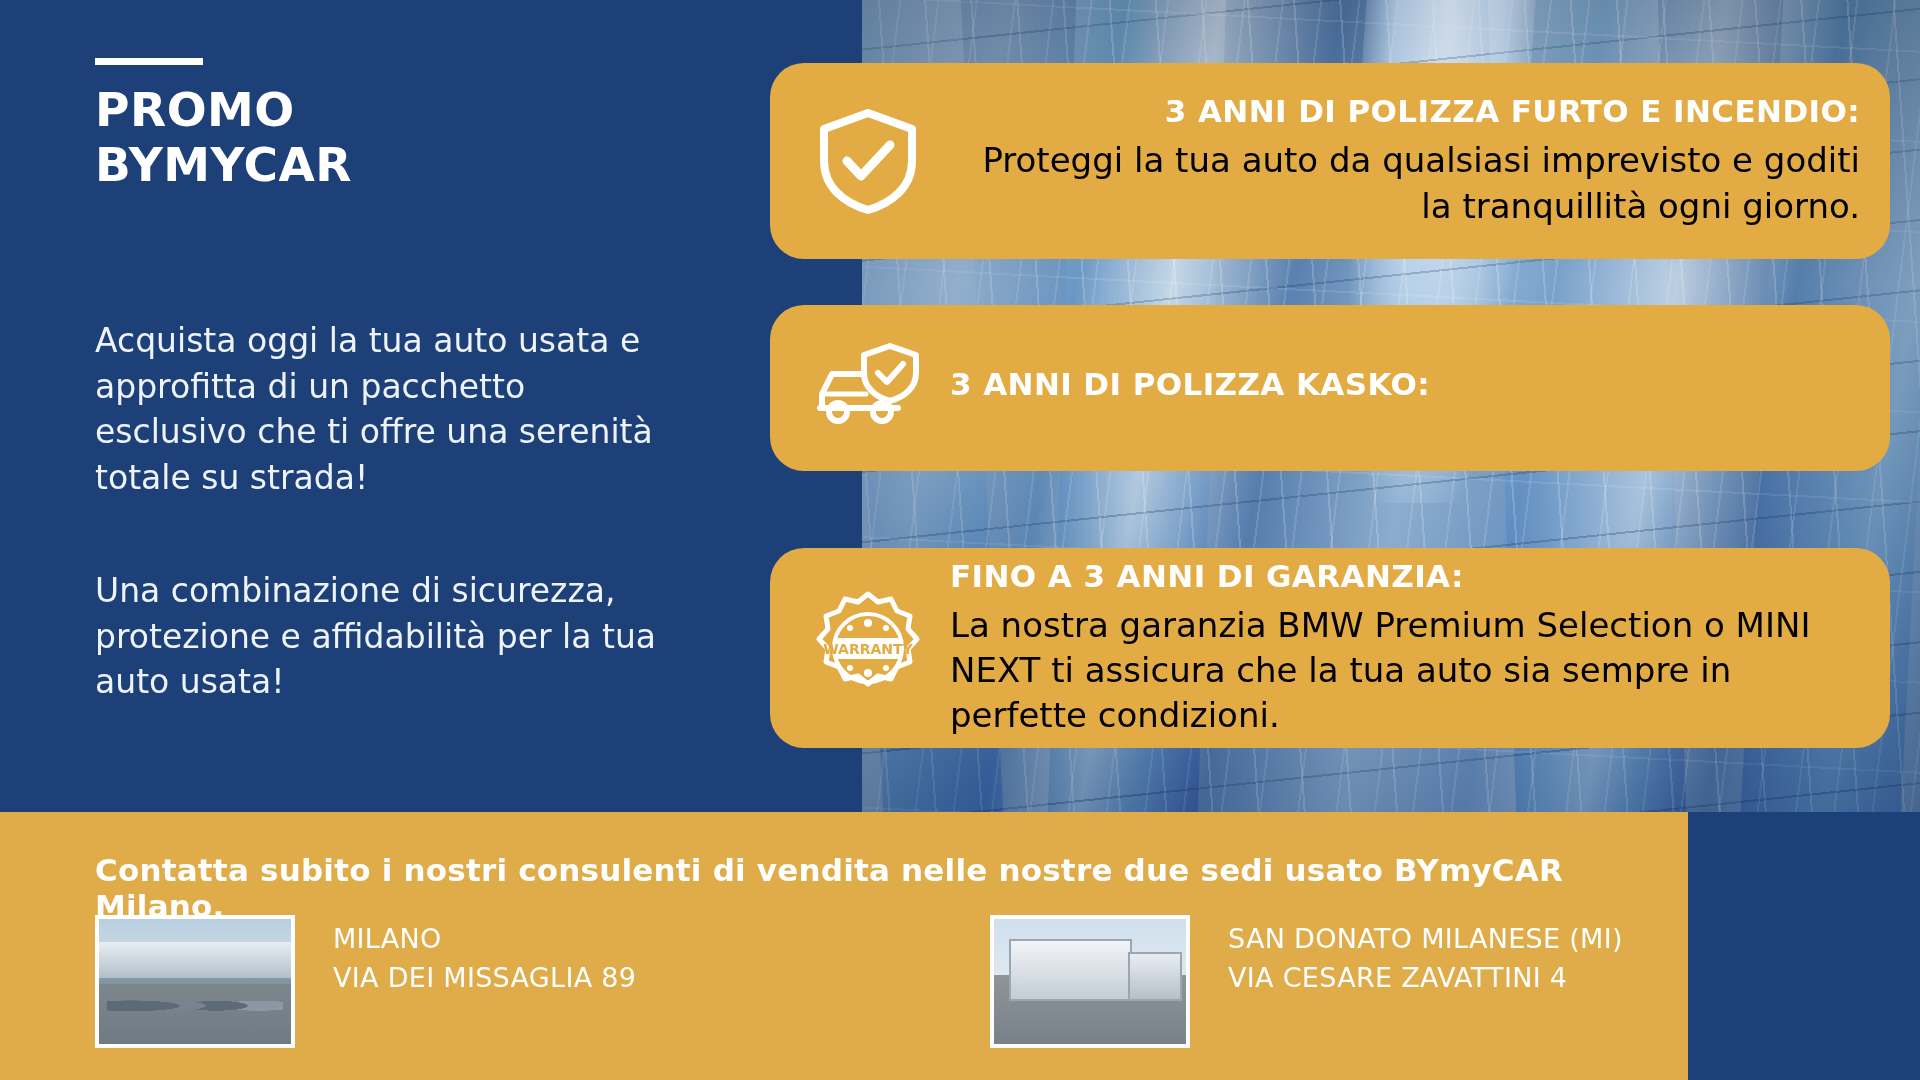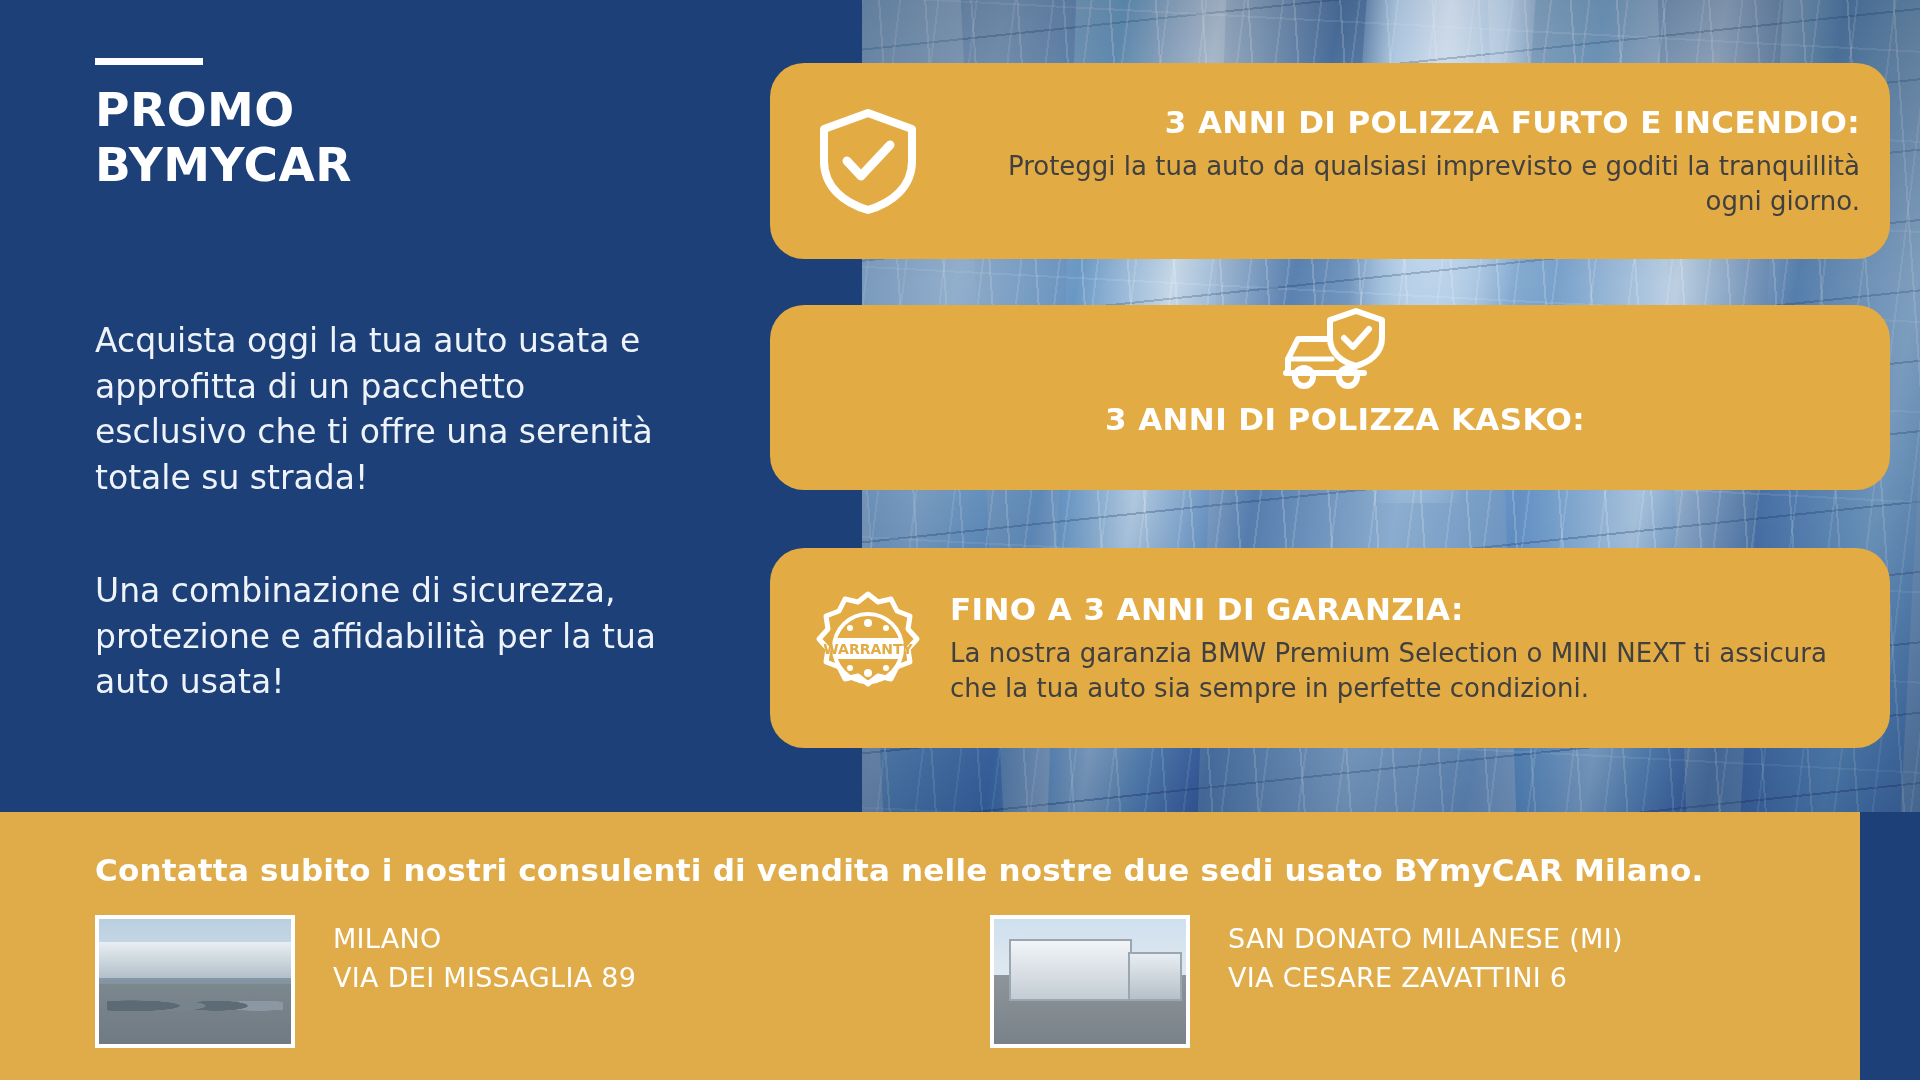--- a/index.html
+++ b/index.html
@@ -91,47 +91,47 @@
     left:770px;
     width:1120px;
     background:#e3ab43;
     border-radius:34px;
     display:flex;
     align-items:center;
     padding:0 30px 0 38px;
     color:#ffffff;
   }
   .card.c1 { top:63px;  height:196px;text-align:right; }
-  .card.c2 { top:305px; height:185px;flex-direction:column; }
+  .card.c2 { top:305px; height:166px; }
   .card.c3 { top:548px; height:200px; }
 
   .card .icon {
     flex:0 0 auto;
     width:120px;
     display:flex; align-items:center; justify-content:center;
   }
   .card .txt { padding-left:22px; }
   .card h3 {
     font-size:31px;
     font-weight:bold;
     letter-spacing:0.4px;
     margin-bottom:9px;
     color:#ffffff;
   }
   .card p {
-    font-size:26px;
+    font-size:34px;
     line-height:1.33;
-    color:#404040;
+    color:#000000;
     font-weight:400;
   }
 
   
   .band {
     position:absolute; left:0; top:812px;
-    width:1860px; height:268px;
+    width:1688px; height:268px;
     background:#e0ac49;
   }
   .band-title {
     position:absolute; left:95px; top:40px;
     font-size:31px; font-weight:bold; color:#ffffff;
     letter-spacing:0.2px;
   }
   .loc {
     position:absolute; top:103px;
     display:flex; align-items:flex-start;
@@ -268,18 +268,18 @@
       <div class="addr">
         <div>MILANO</div>
         <div>VIA DEI MISSAGLIA 89</div>
       </div>
     </div>
 
     <div class="loc l2">
       <div class="thumb t2"></div>
       <div class="addr">
         <div>SAN DONATO MILANESE (MI)</div>
-        <div>VIA CESARE ZAVATTINI 6</div>
+        <div>VIA CESARE ZAVATTINI 4</div>
       </div>
     </div>
   </div>
 
 </div>
 
 </body></html>

